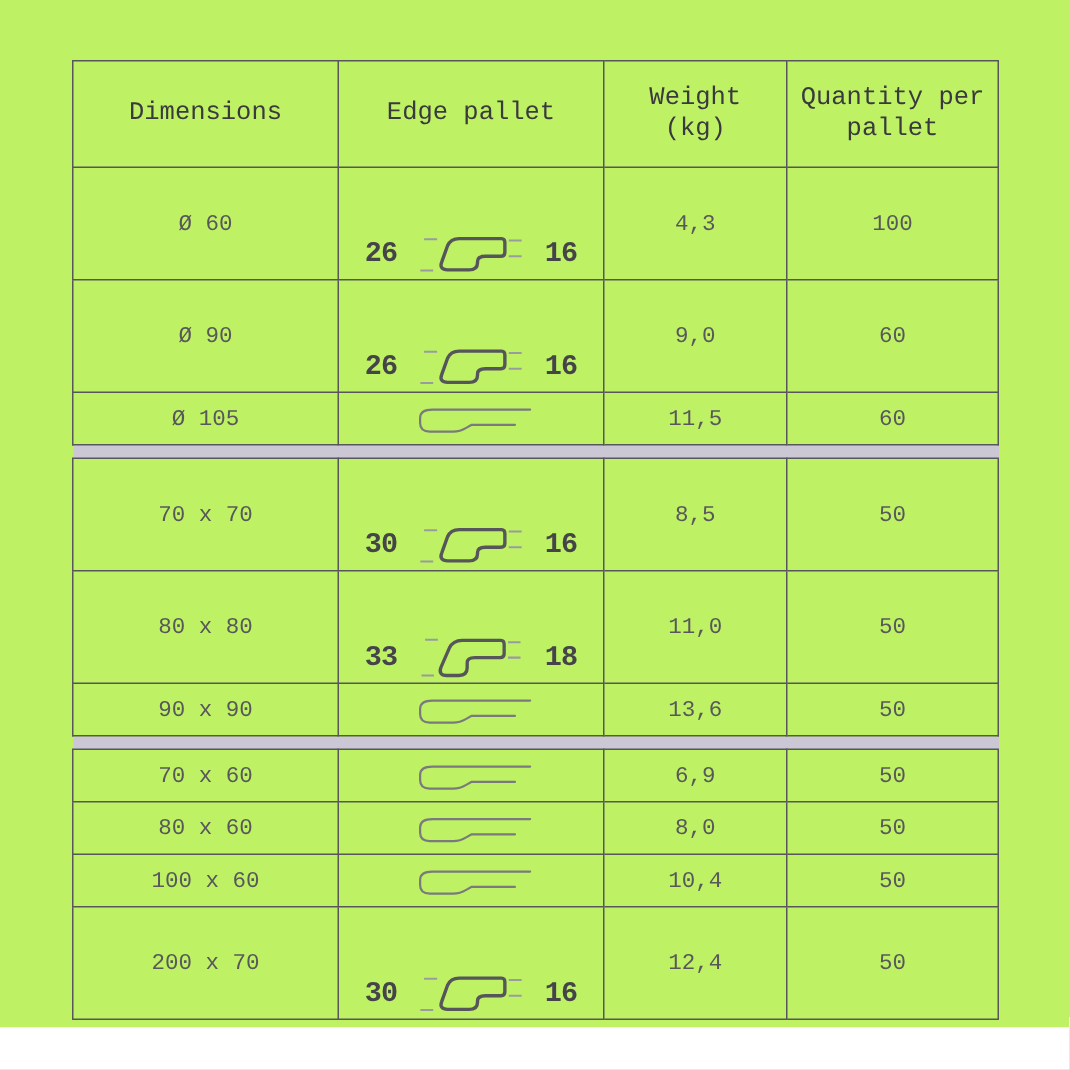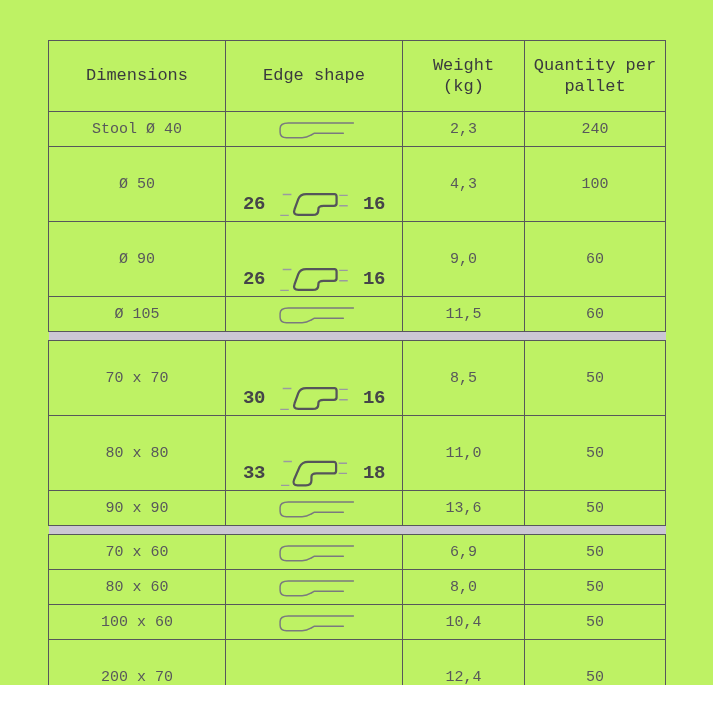--- a/index.html
+++ b/index.html
@@ -60,46 +60,36 @@
   <table class="spec">
     <colgroup>
       <col style="width:177px">
         <col style="width:177px">
         <col style="width:122px">
         <col style="width:141px">
     </colgroup>
     <thead>
       <tr>
         <th><span>Dimensions</span></th>
-        <th><span>Edge shape</span></th>
+        <th><span>Edge pallet</span></th>
         <th>
           <span>Weight</span><br>
           <span>(kg)</span>
         </th>
         <th>
           <span>Quantity per</span><br>
           <span>pallet</span>
         </th>
       </tr>
     </thead>
     <tbody>
 
-      <tr>
-        <td>Stool Ø 40</td>
-        <td>
-          <svg class="prof-thin" viewBox="0 0 96 24">
-              <use href="#p-thin"></use>
-            </svg>
-        </td>
-        <td>2,3</td>
-        <td>240</td>
-      </tr>
-
-      <tr>
-        <td>Ø 50</td>
+
+      <tr>
+        <td>Ø 60</td>
         <td>
           <div class="edge-dim">
             <span class="dimnum">26</span>
             <svg class="prof" viewBox="0 0 78 38">
                 <use href="#p-thick"></use>
               </svg>
             <span class="dimnum">16</span>
           </div>
         </td>
         <td>4,3</td>

